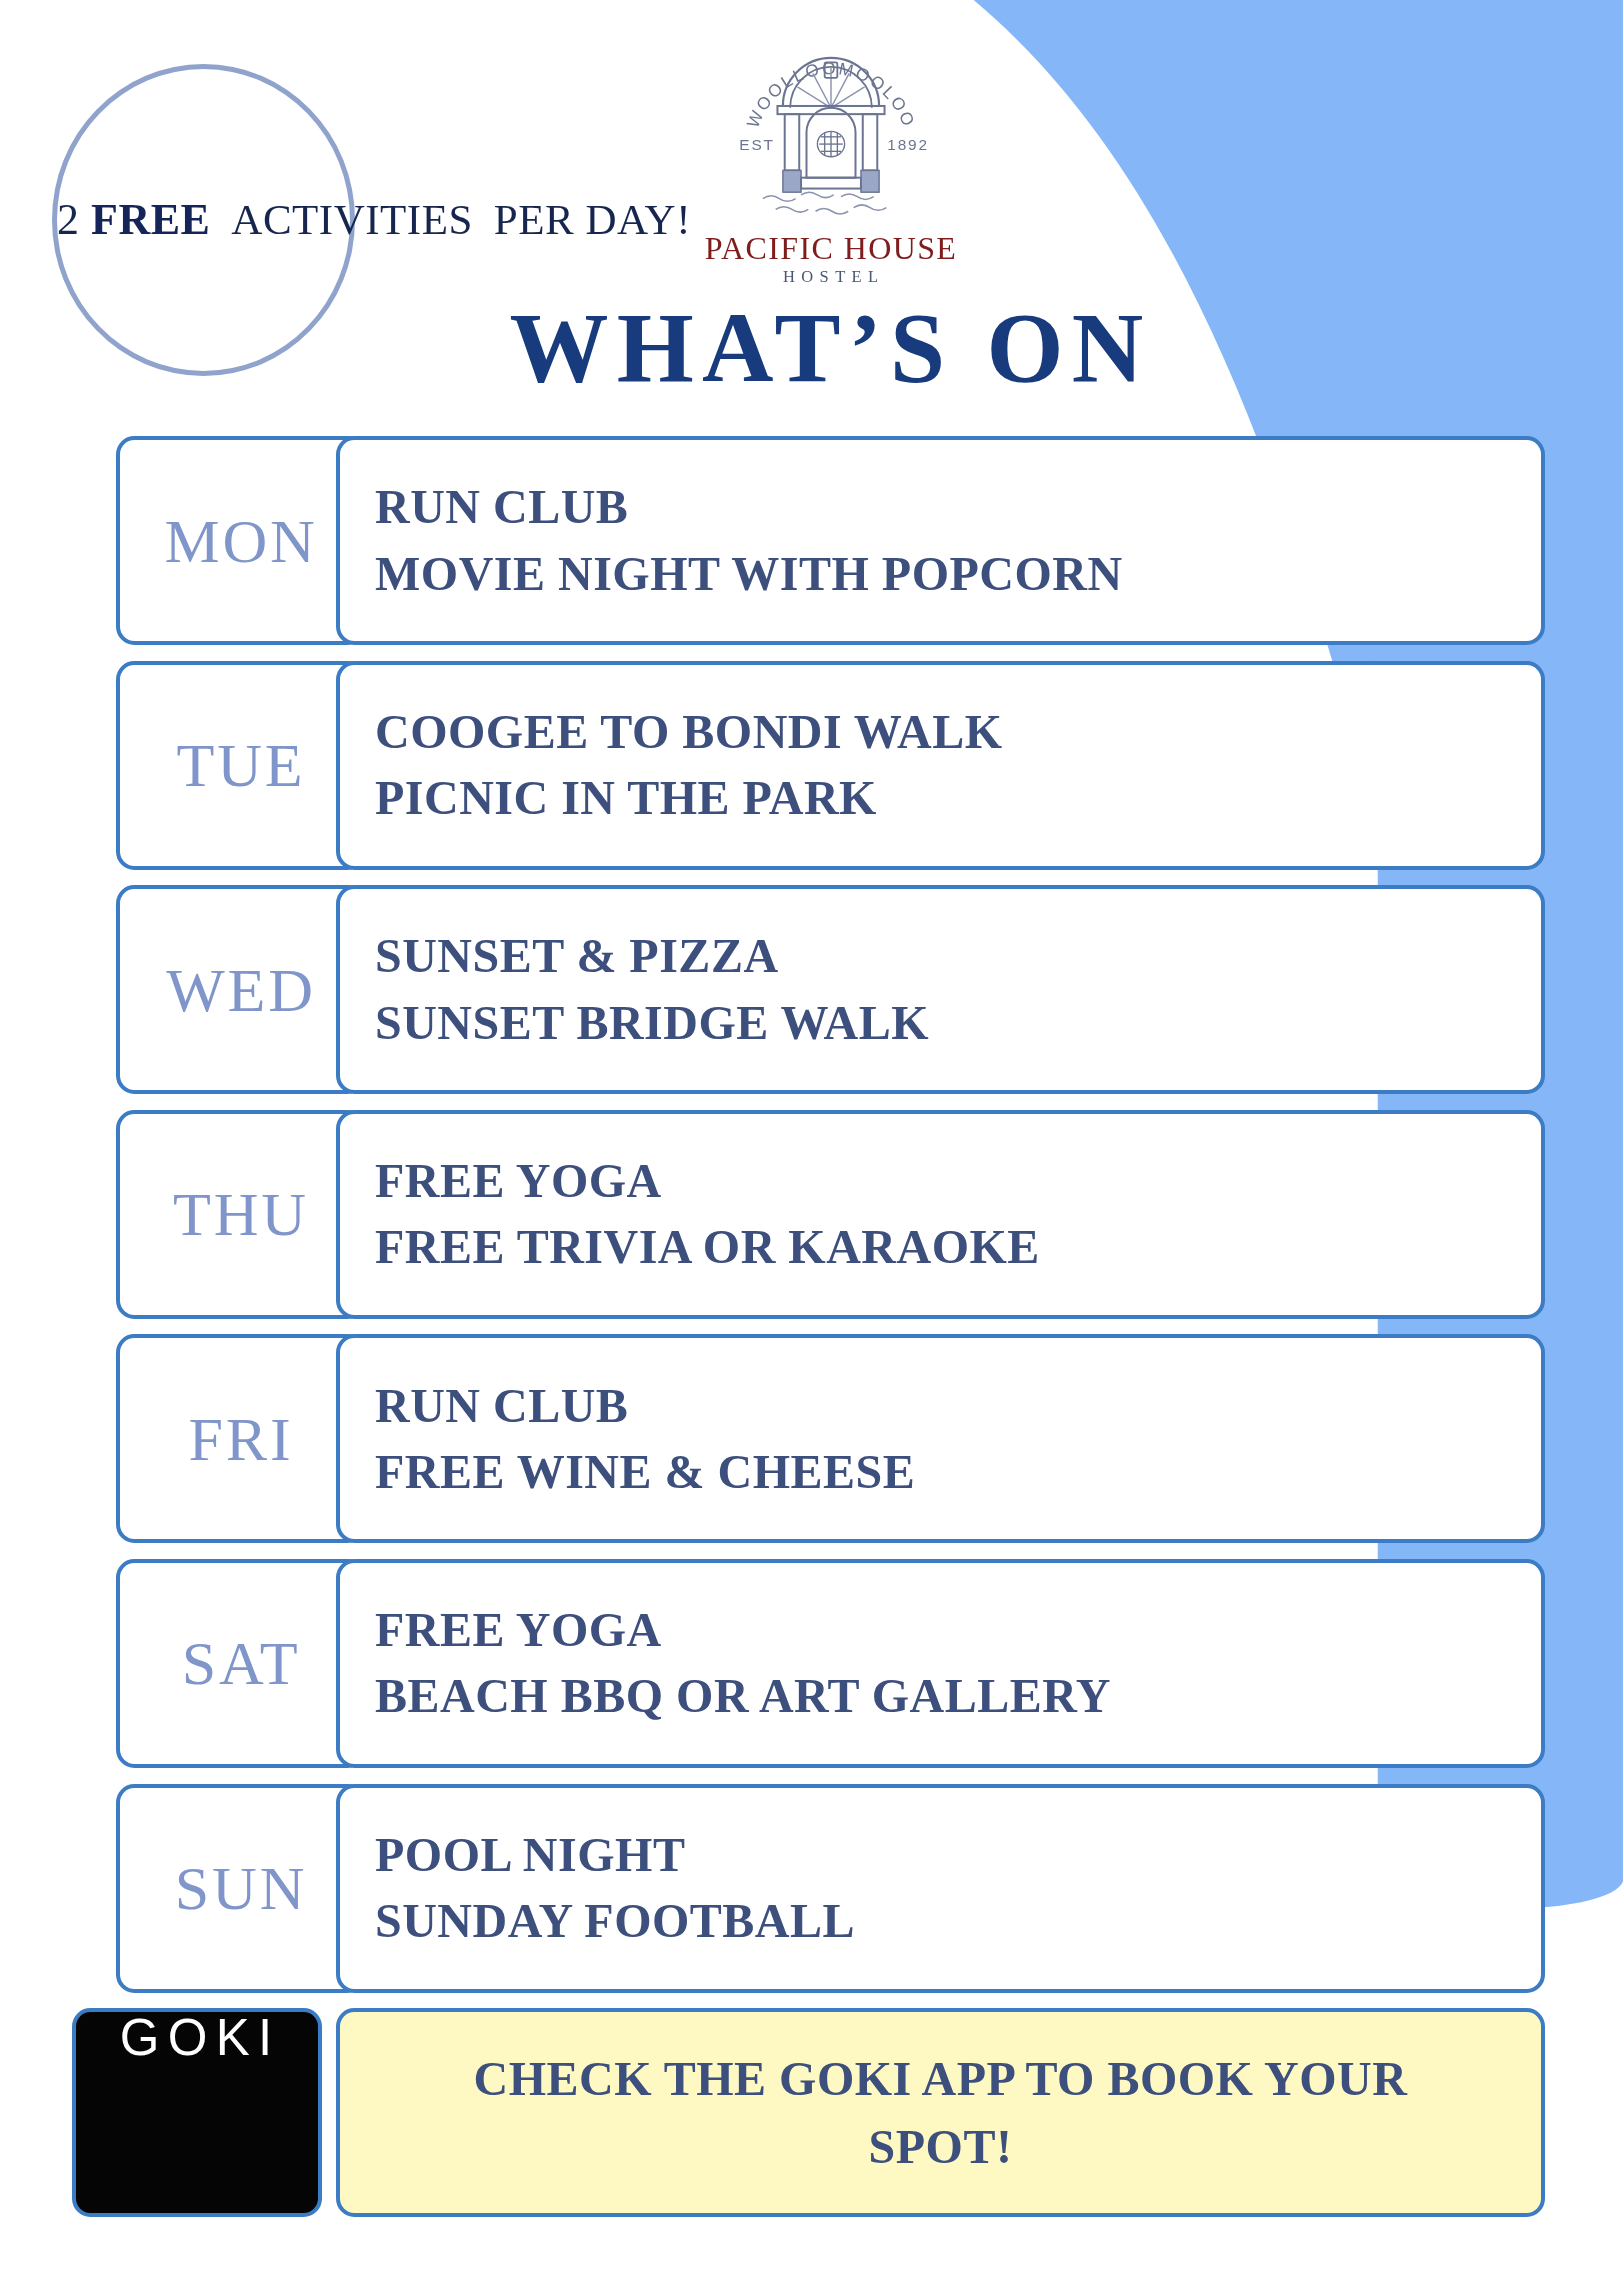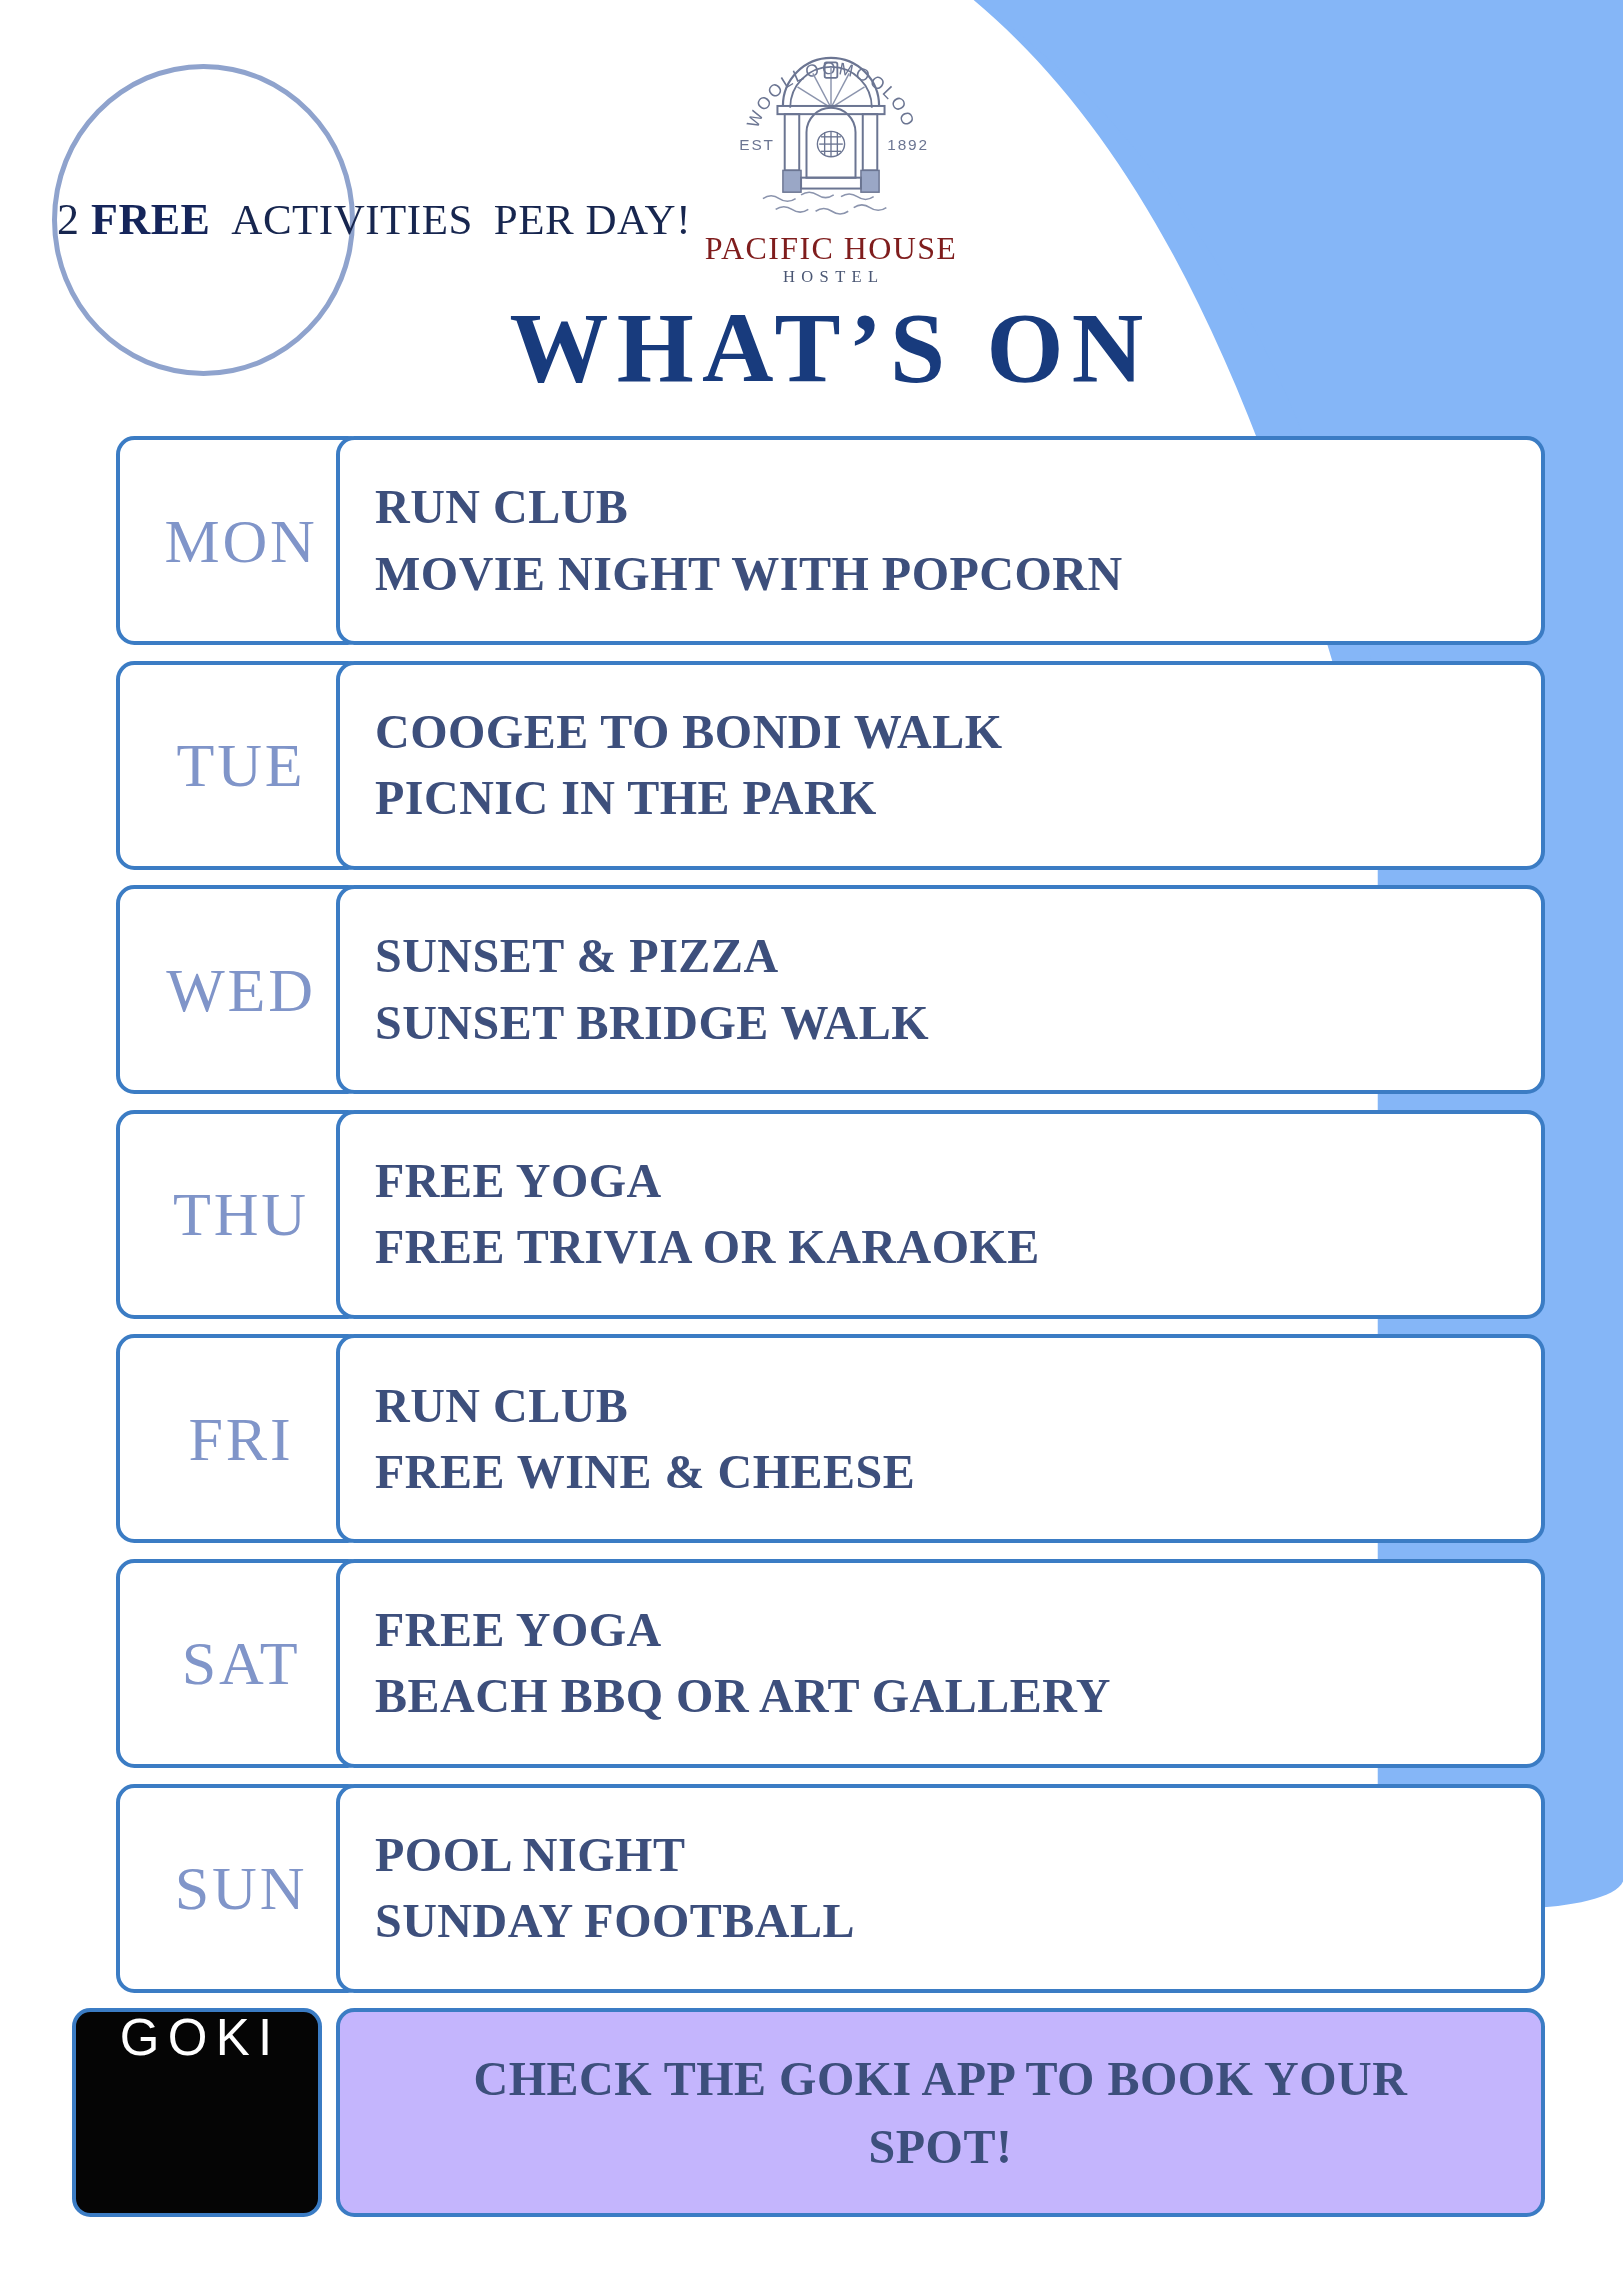--- a/index.html
+++ b/index.html
@@ -193,21 +193,21 @@
   }
 
   .row.final .cta-card {
     position: absolute;
     top: 0;
     left: 336px;
     width: 1209px;
     height: 209px;
     border: 4.6px solid #3b7cc4;
     border-radius: 18.4px;
-    background: #c4b5fd;
+    background: #fef9c3;
     box-sizing: border-box;
     display: flex;
     flex-direction: column;
     align-items: center;
     justify-content: center;
   }
   .cta-card .cta-line {
     color: #3d4f7c;
     font-size: 48px;
     font-weight: bold;

